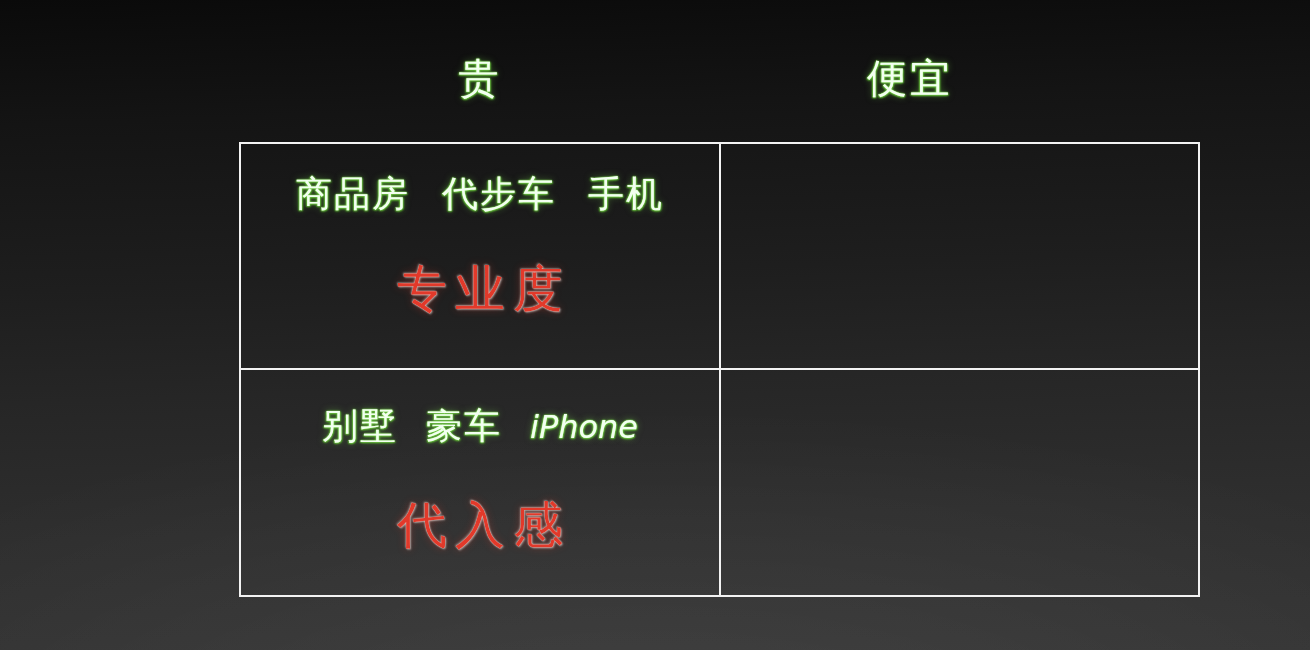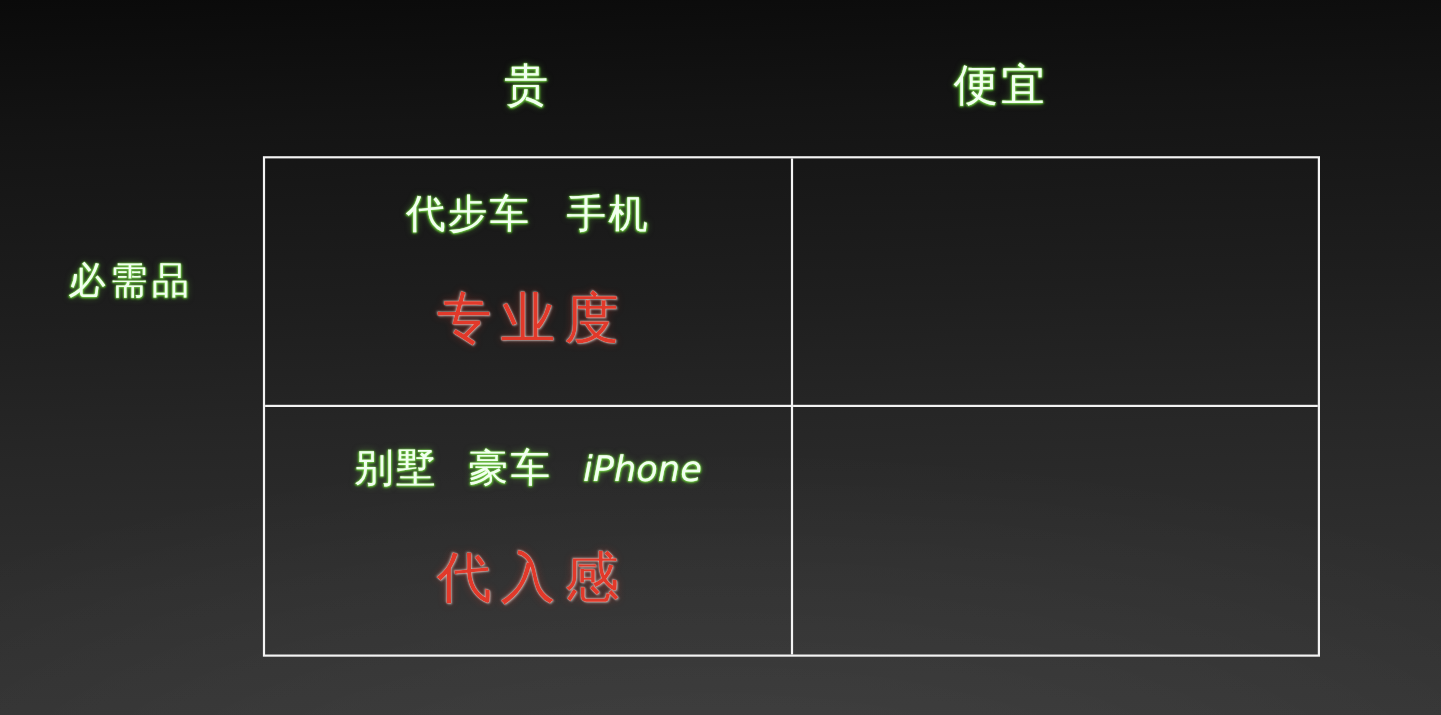--- a/index.html
+++ b/index.html
@@ -140,27 +140,27 @@
 </style>
 </head>
 <body>
 
 <div id="board">
 
   <div id="col-header-expensive" class="col-header hand green">贵</div>
 
   <div id="col-header-cheap" class="col-header hand green">便宜</div>
 
-  <div id="row-header-necessity" class="row-header hand green">必需品</div>
 
 
   <div id="matrix">
 
     <div id="cell-necessity-expensive" class="cell b-right b-bottom">
       <div class="items">
+        <span class="item hand green">商品房</span>
         <span class="item hand green">代步车</span>
         <span class="item hand green">手机</span>
       </div>
       <div class="emphasis hand red">专业度</div>
     </div>
 
     <div id="cell-necessity-cheap" class="cell b-bottom"></div>
 
     <div id="cell-addon-expensive" class="cell b-right">
       <div class="items">

